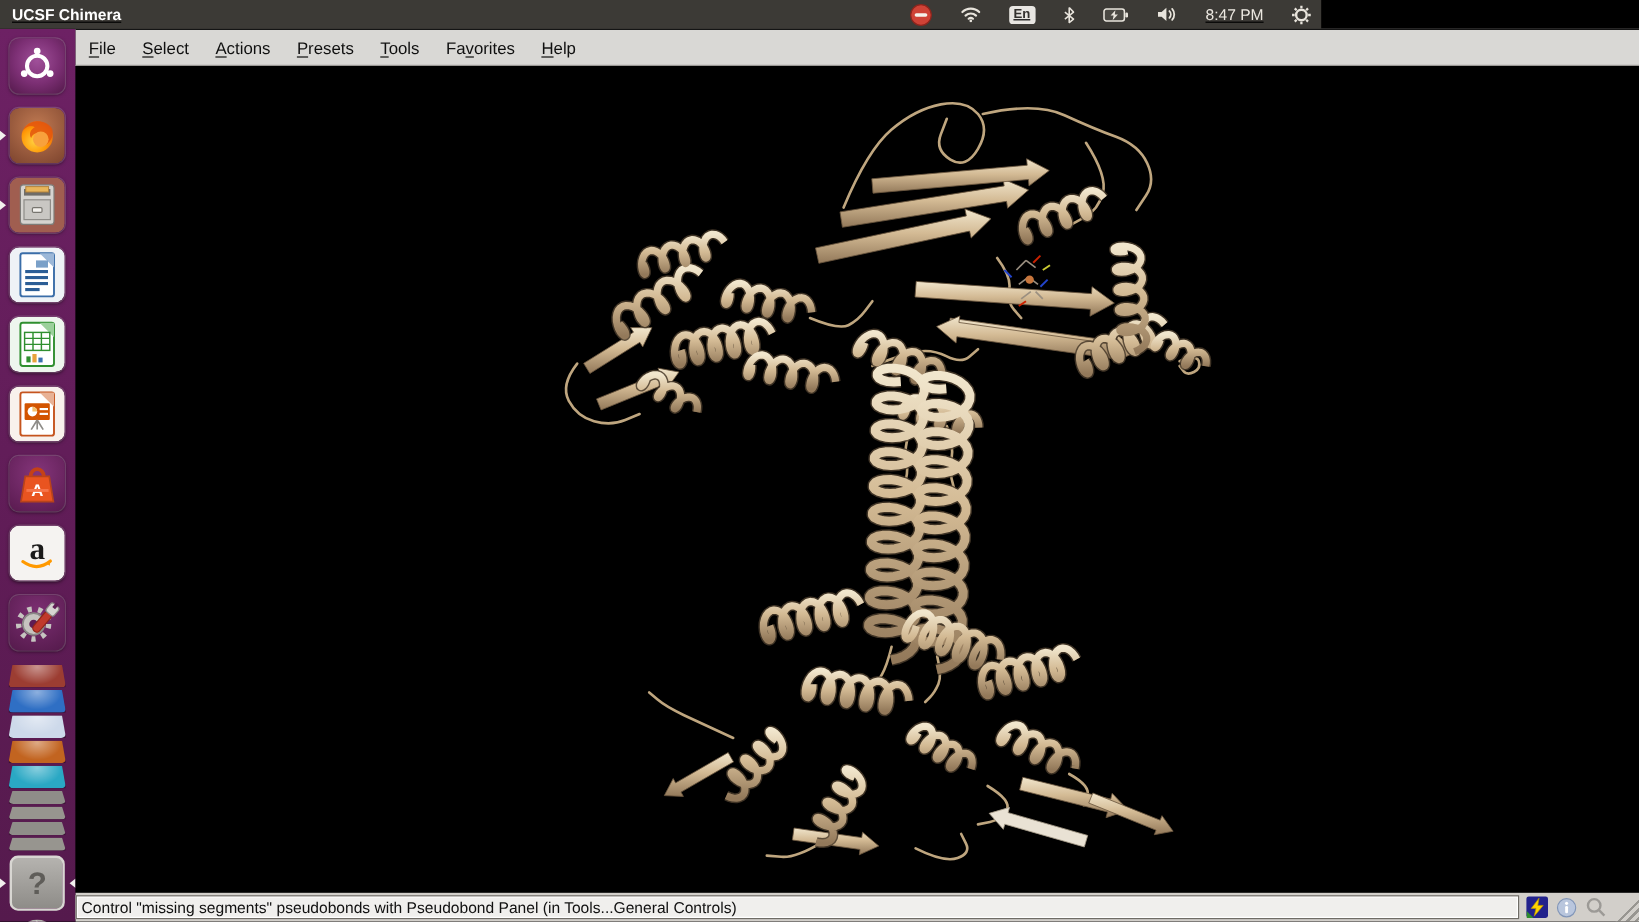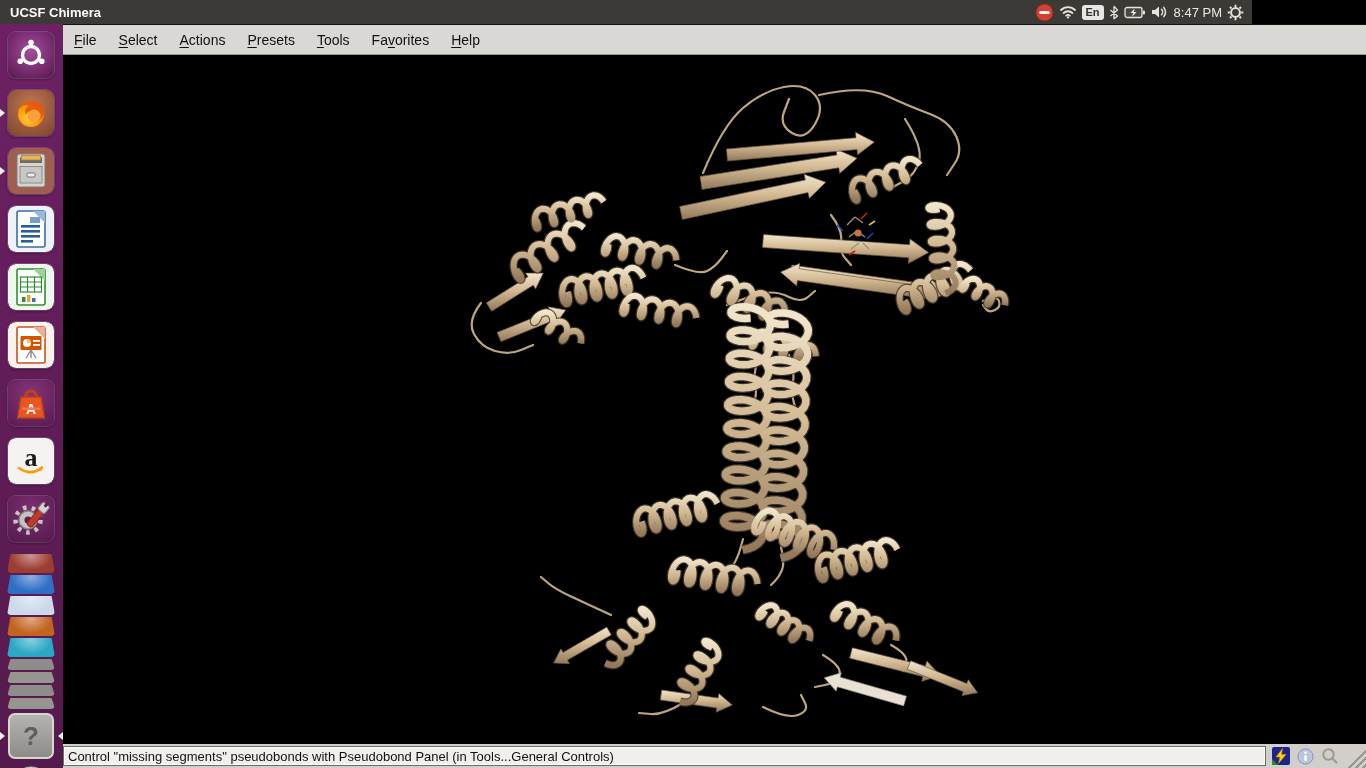--- a/index.html
+++ b/index.html
@@ -1,23 +1,23 @@
 <!DOCTYPE html>
 <html><head>
 <meta charset="utf-8">
 <style>
   html,body{margin:0;padding:0;width:1366px;height:768px;overflow:hidden;background:#000;
     font-family:"Liberation Sans",sans-serif;-webkit-font-smoothing:antialiased;}
   #desktop{position:absolute;inset:0;}
 
   
-  #top-panel{position:absolute;left:0;top:0;width:1252px;height:24px;background:#3c3a36;
-    display:flex;align-items:center;z-index:9;}
+  #top-panel{position:absolute;left:0;top:0;width:1101px;height:24px;background:#3c3a36;
+    display:flex;align-items:center;z-index:9;text-decoration:underline;}
   #panel-title{color:#ffffff;font-weight:bold;font-size:13px;margin-left:10px;}
-  #tray{margin-left:auto;display:flex;align-items:center;gap:5px;margin-right:8px;}
+  #tray{margin-left:auto;display:flex;align-items:center;gap:23px;margin-right:8px;}
   .tray-ic{display:flex;align-items:center;justify-content:center;}
   #kbd-ind{background:#e8e6e2;color:#33312e;font-size:11px;font-weight:bold;
     border-radius:3px;padding:1px 4px;line-height:13px;}
   #clock{color:#ece8e1;font-size:13px;}
 
   
   #launcher{position:absolute;left:0;top:24px;width:63px;bottom:0;
     background:linear-gradient(180deg,#6d2164 0%,#5f1c56 60%,#551a4d 100%);overflow:hidden;}
   .tile{position:absolute;left:8px;width:46px;height:46px;border-radius:8px;
     box-shadow:0 0 0 1px rgba(255,255,255,.18), 0 1px 3px rgba(0,0,0,.5);overflow:hidden;}

